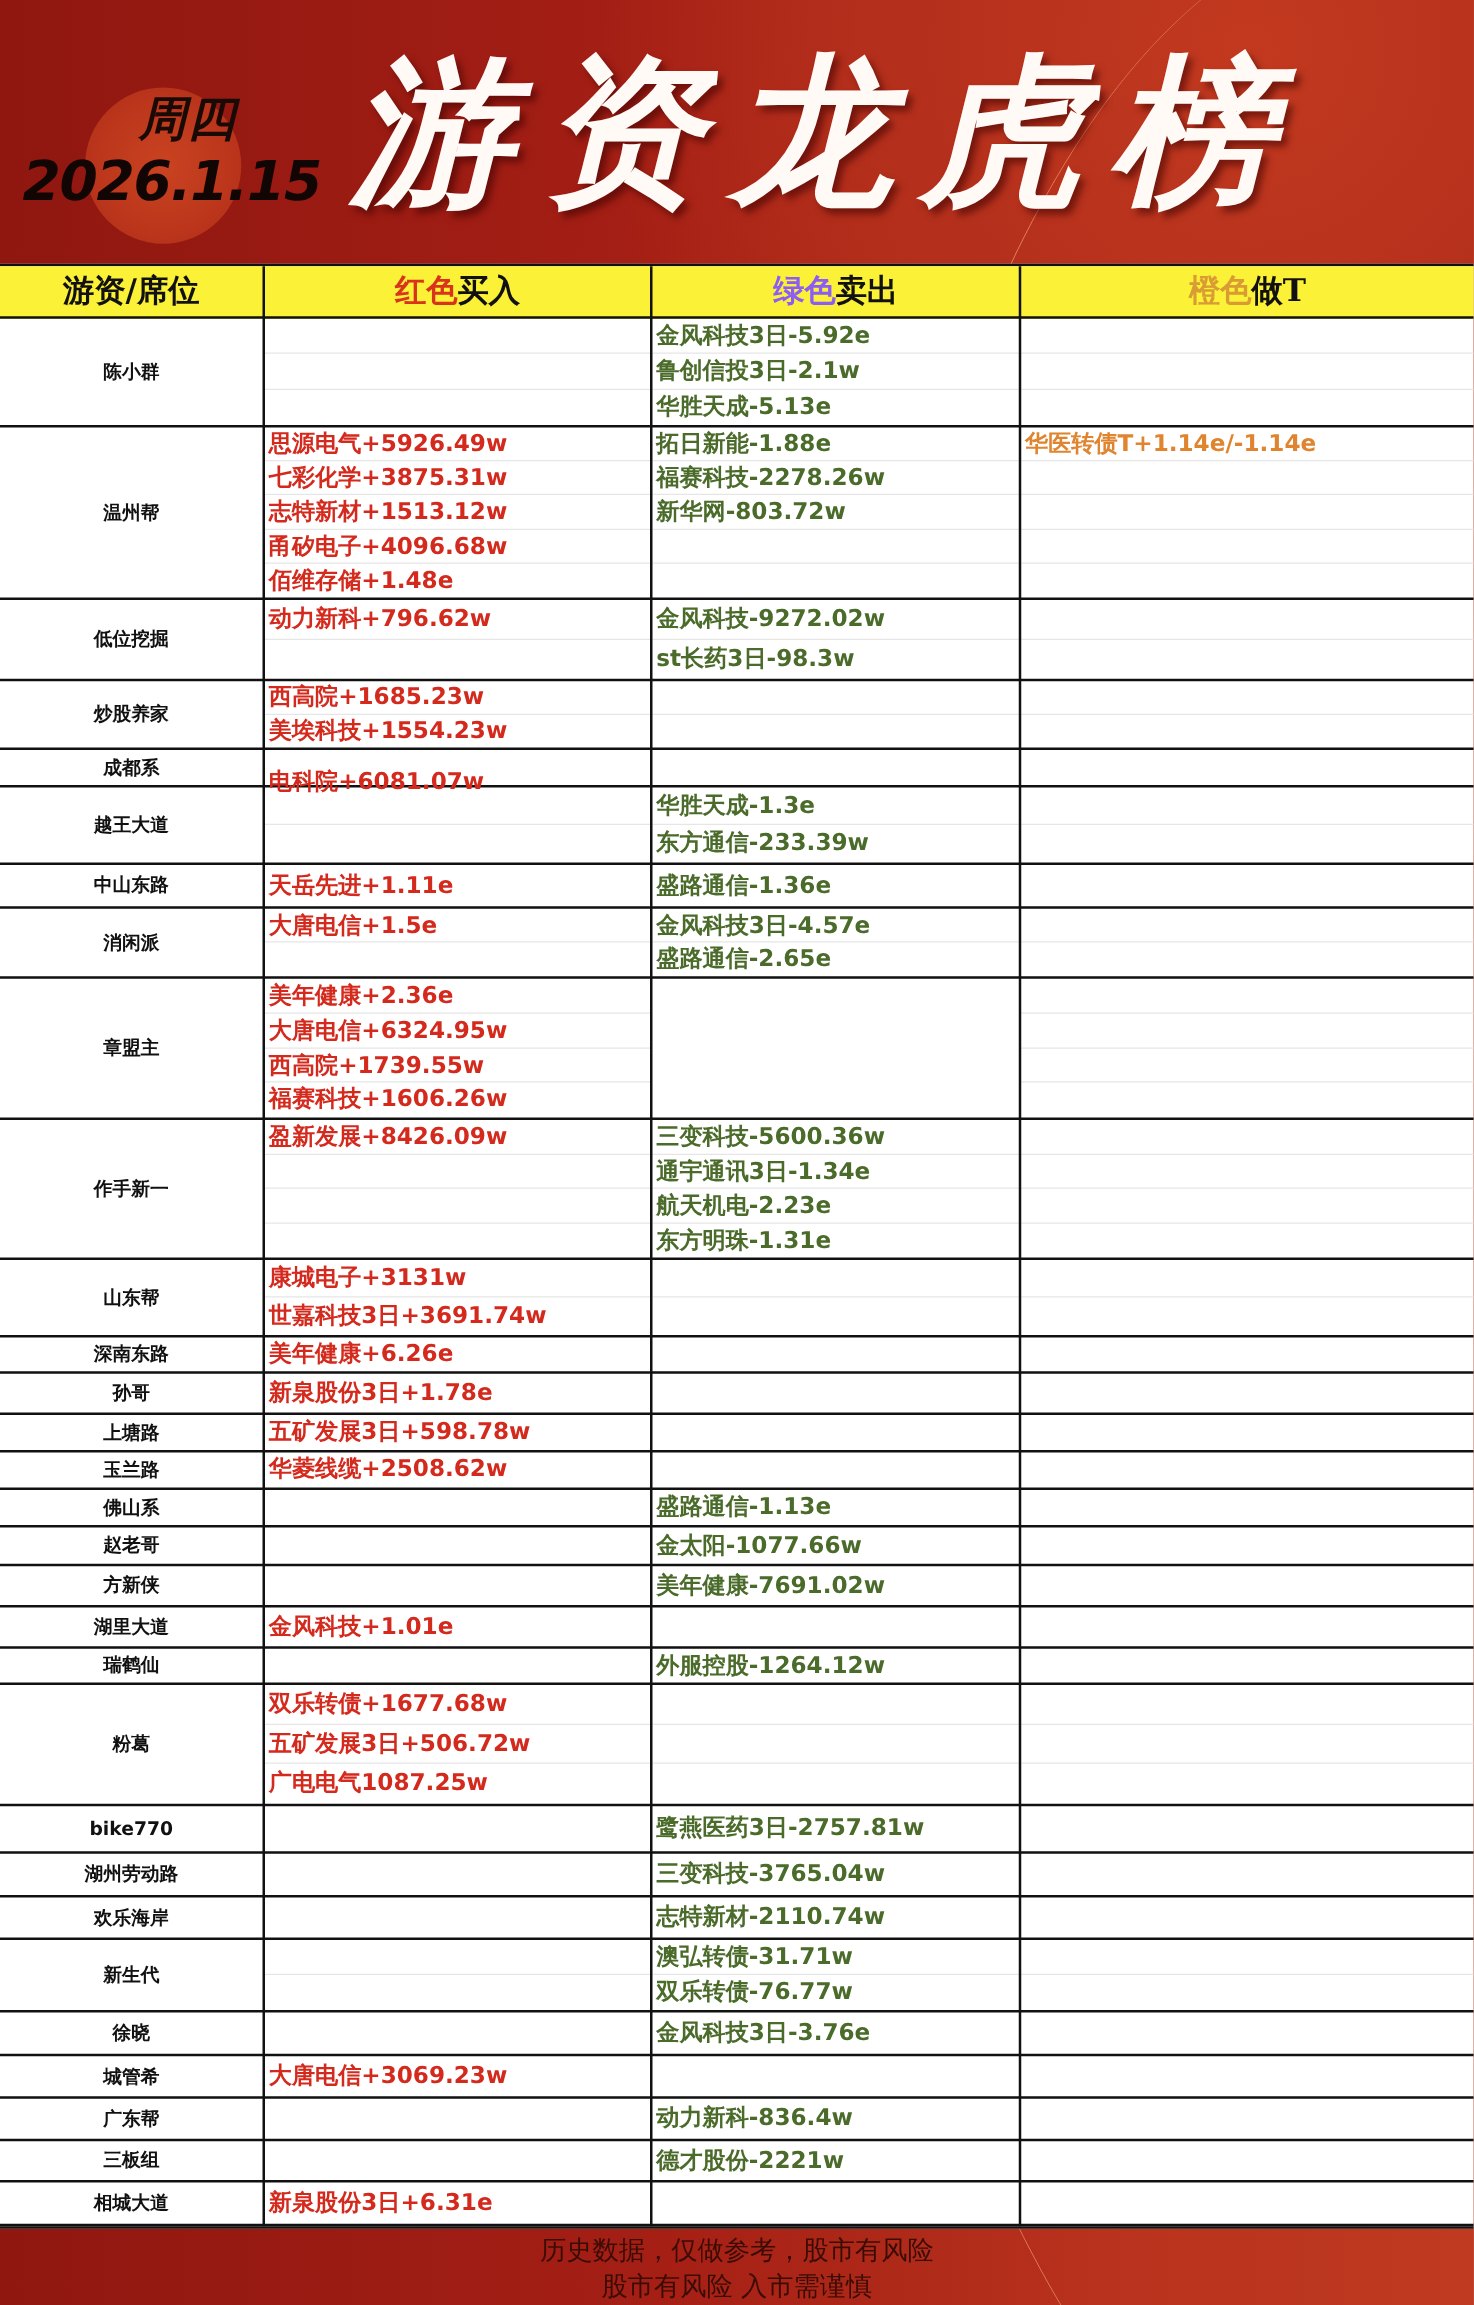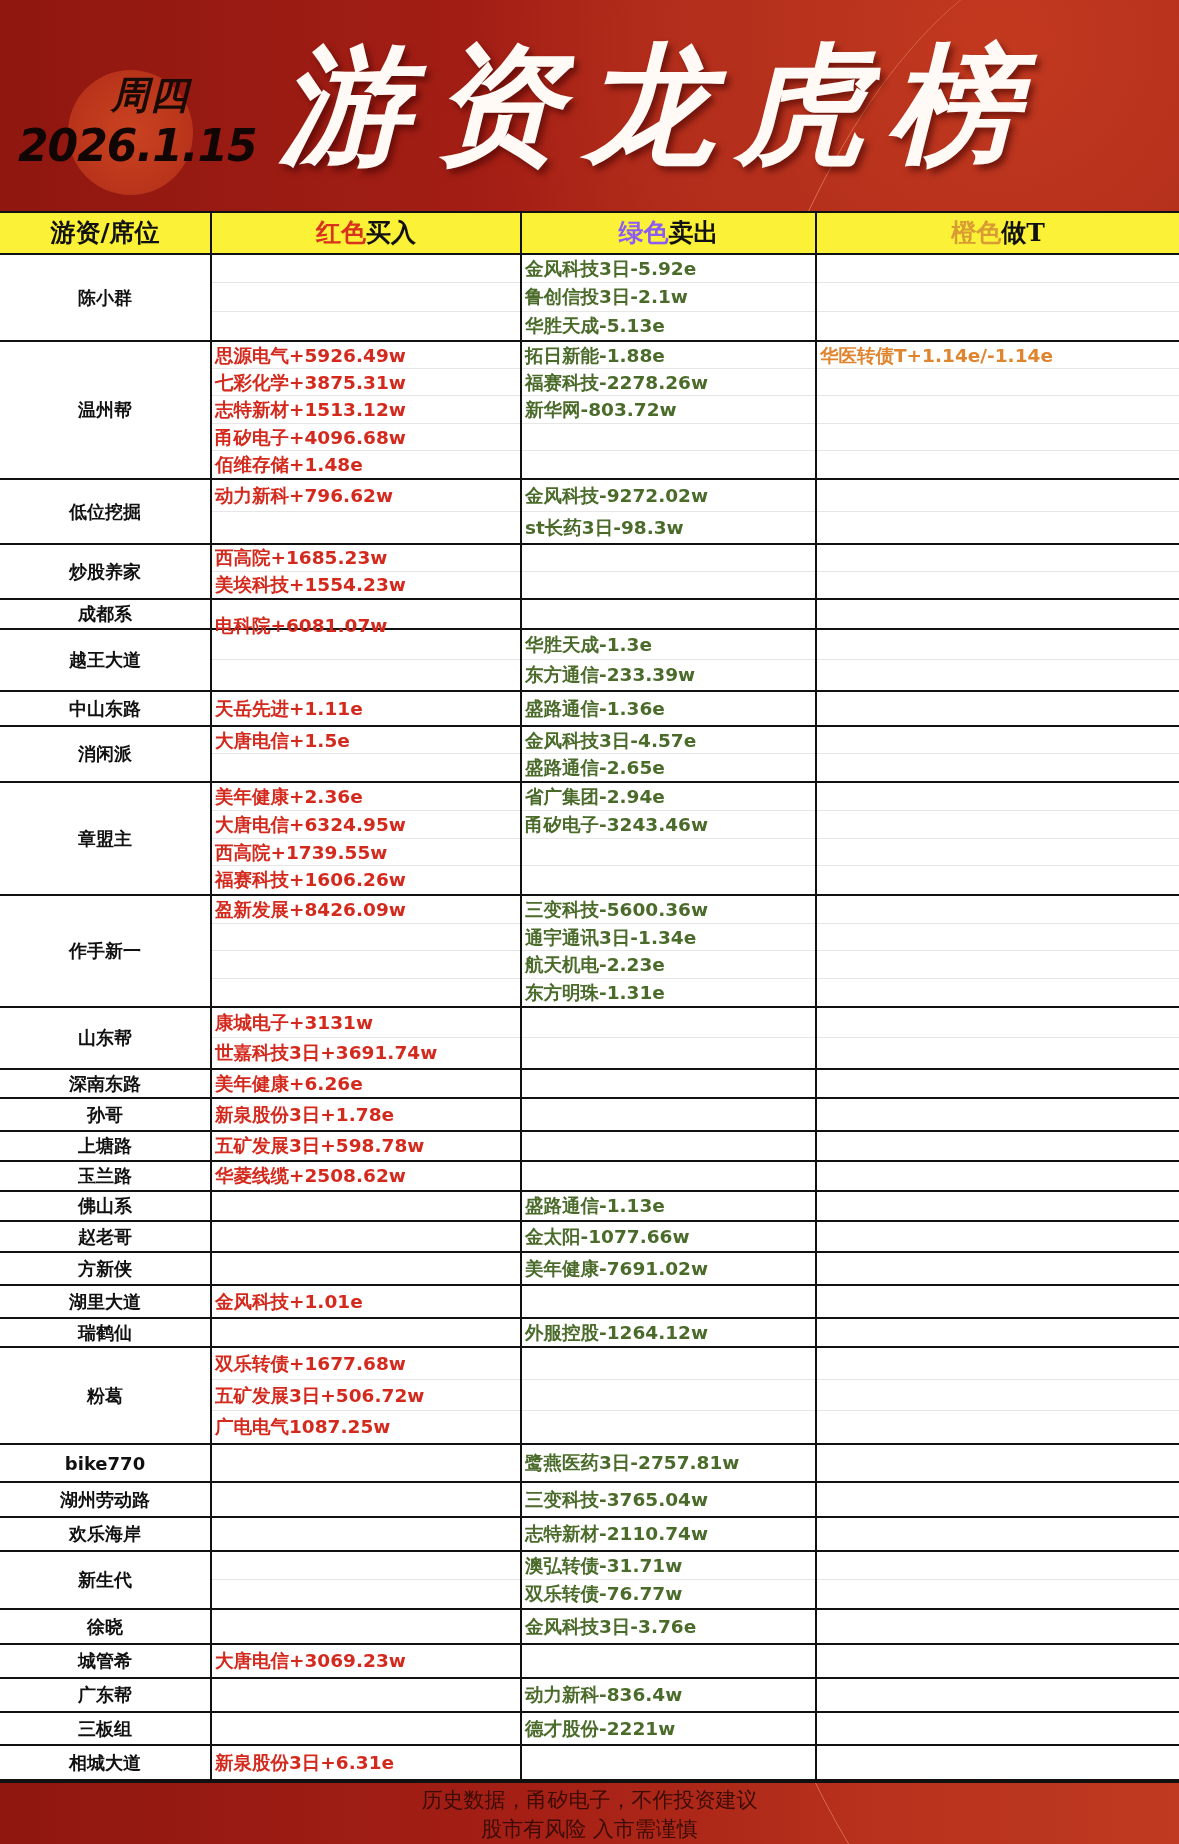--- a/index.html
+++ b/index.html
@@ -50,21 +50,21 @@
     font-family:"DejaVu Serif","Liberation Serif",serif; font-weight:bold; font-size:25px; color:#111;
   }
   .hcell .c-red { color:#d9331c; }
   .hcell .c-green { color:#8b5cf6; }
   .hcell .c-orange { color:#d99b33; }
   .vline { position:absolute; top:0; width:2px; background:#111; height:1568px; }
   .grp { position:absolute; left:0; width:1179px; border-bottom:2px solid #111; box-sizing:border-box; }
   .name {
     position:absolute; left:0; top:0; width:210px; height:100%;
     display:flex; align-items:center; justify-content:center;
-    font-weight:bold; font-size:18px; color:#111;
+    font-weight:bold; font-size:15px; color:#111;
   }
   .col { position:absolute; top:0; height:100%; }
   .col.buy { left:212px; width:308px; }
   .col.sell { left:522px; width:293px; }
   .col.t { left:817px; width:362px; }
   .line {
     position:absolute; left:0; right:0; box-sizing:border-box;
     border-bottom:1px solid #e6e6e6; padding-left:3px;
     font-size:18.5px; font-weight:bold; white-space:nowrap; overflow:hidden;
   }
@@ -229,26 +229,20 @@
         </div>
       </div>
       <div class="grp" style="top: 570px; height: 113px;">
         <div class="name">章盟主</div>
         <div class="col buy">
           <div class="line" style="top: 0px; height: 27.75px; line-height: 27.75px;">美年健康+2.36e</div>
           <div class="line" style="top: 27.75px; height: 27.75px; line-height: 27.75px;">大唐电信+6324.95w</div>
           <div class="line" style="top: 55.5px; height: 27.75px; line-height: 27.75px;">西高院+1739.55w</div>
           <div class="line" style="top: 83.25px; height: 27.75px; line-height: 27.75px;">福赛科技+1606.26w</div>
         </div>
-        <div class="col sell">
-          <div class="line" style="top: 0px; height: 27.75px; line-height: 27.75px;">省广集团-2.94e</div>
-          <div class="line" style="top: 27.75px; height: 27.75px; line-height: 27.75px;">甬矽电子-3243.46w</div>
-          <div class="line" style="top: 55.5px; height: 27.75px; line-height: 27.75px;"></div>
-          <div class="line" style="top: 83.25px; height: 27.75px; line-height: 27.75px;"></div>
-        </div>
         <div class="col t">
           <div class="line" style="top: 0px; height: 27.75px; line-height: 27.75px;"></div>
           <div class="line" style="top: 27.75px; height: 27.75px; line-height: 27.75px;"></div>
           <div class="line" style="top: 55.5px; height: 27.75px; line-height: 27.75px;"></div>
           <div class="line" style="top: 83.25px; height: 27.75px; line-height: 27.75px;"></div>
         </div>
       </div>
       <div class="grp" style="top: 683px; height: 112px;">
         <div class="name">作手新一</div>
         <div class="col buy">
@@ -522,15 +516,15 @@
           <div class="line" style="top: 0px; height: 33px; line-height: 33px;"></div>
         </div>
       </div>
     </div>
   <div class="vline" style="left:210px"></div>
   <div class="vline" style="left:520px"></div>
   <div class="vline" style="left:815px"></div>
 </div>
 
 <div class="footer">
-  <div>历史数据，甬矽电子，不作投资建议</div>
+  <div>历史数据，仅做参考，股市有风险</div>
   <div>股市有风险 入市需谨慎</div>
 </div>
 
 </body></html>

